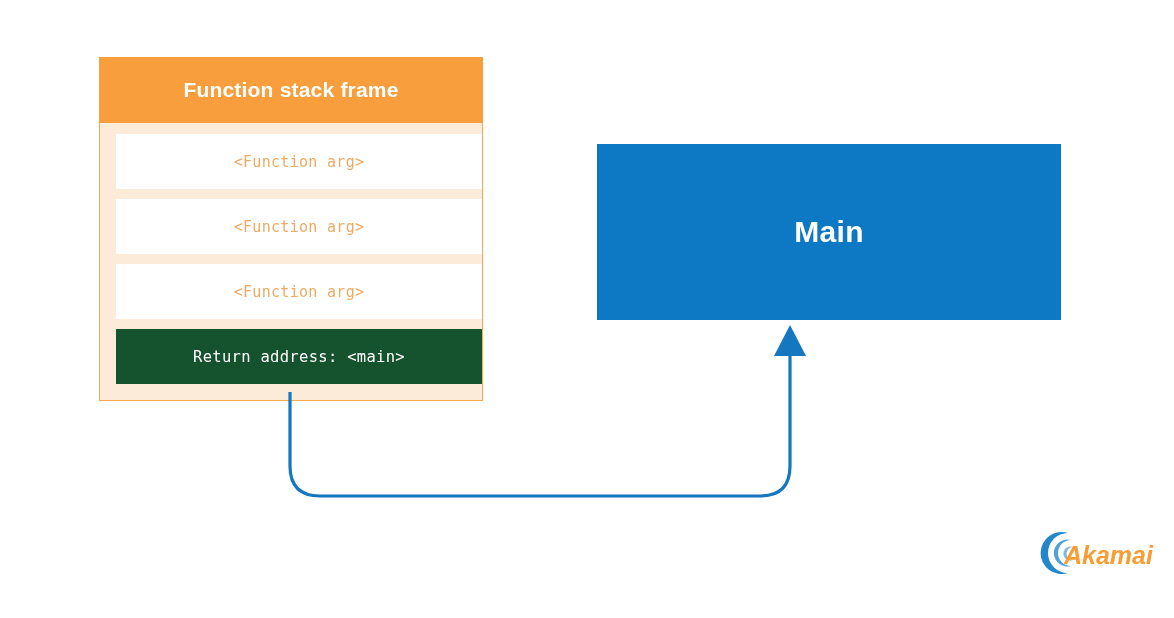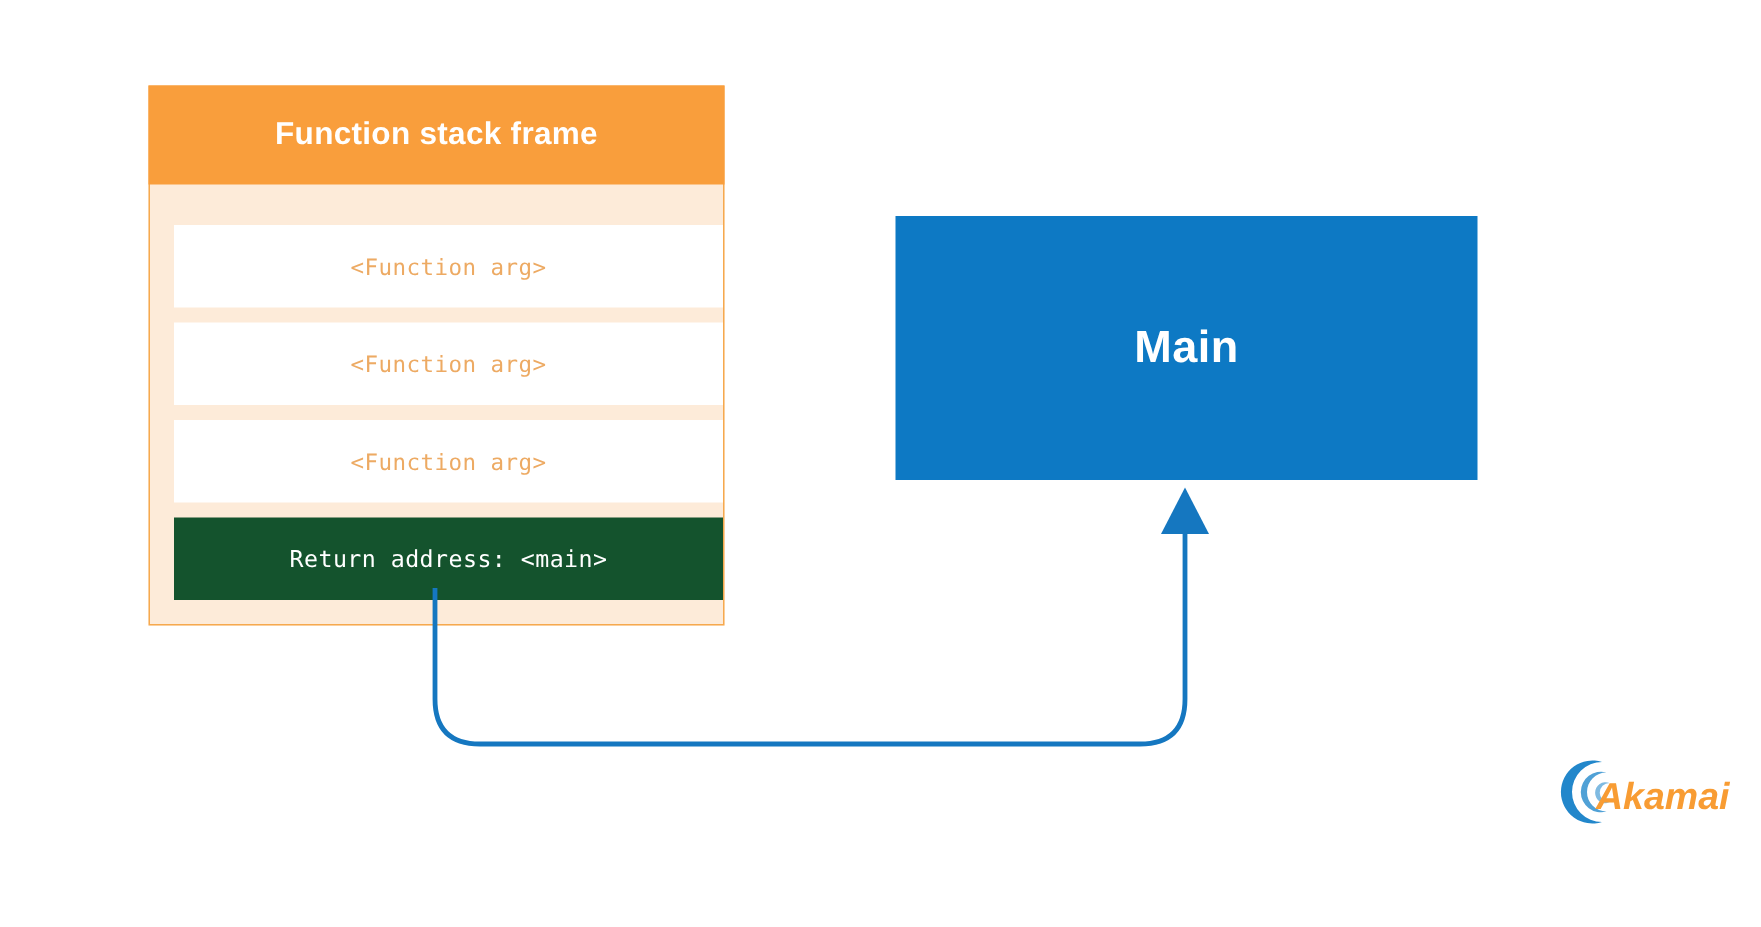--- a/index.html
+++ b/index.html
@@ -25,21 +25,21 @@
     box-sizing: border-box;
     background: #fdebd9;
     border: 1px solid #f6a94e;
   }
   #stack-frame-header {
     height: 66px;
     background: #f99e3c;
     display: flex;
     align-items: center;
     justify-content: center;
-    margin: -1px -1px 16px -1px;
+    margin: -1px -1px 0 -1px;
   }
   #stack-frame-header-title {
     color: #ffffff;
     font-size: 21px;
     font-weight: bold;
     letter-spacing: 0.2px;
     font-family: "Liberation Sans", sans-serif;
   }
   #stack-frame-rows {
     padding: 11px 0 16px 16px;
@@ -63,21 +63,21 @@
     color: #ffffff;
     margin-bottom: 0;
     font-size: 15.5px;
   }
 
   
   #main-box {
     position: absolute;
     left: 597px;
     top: 144px;
-    width: 388px;
+    width: 464px;
     height: 176px;
     background: #0d79c4;
     display: flex;
     align-items: center;
     justify-content: center;
   }
   #main-box-label {
     color: #ffffff;
     font-size: 30px;
     font-weight: bold;
@@ -91,21 +91,21 @@
     top: 0;
     width: 1174px;
     height: 618px;
     pointer-events: none;
   }
 
   
   #akamai-logo {
     position: absolute;
     left: 1038px;
-    top: 503px;
+    top: 528px;
     width: 118px;
     height: 50px;
   }
 </style>
 </head>
 <body>
 
 <div id="stack-frame">
 
   <div id="stack-frame-header">

